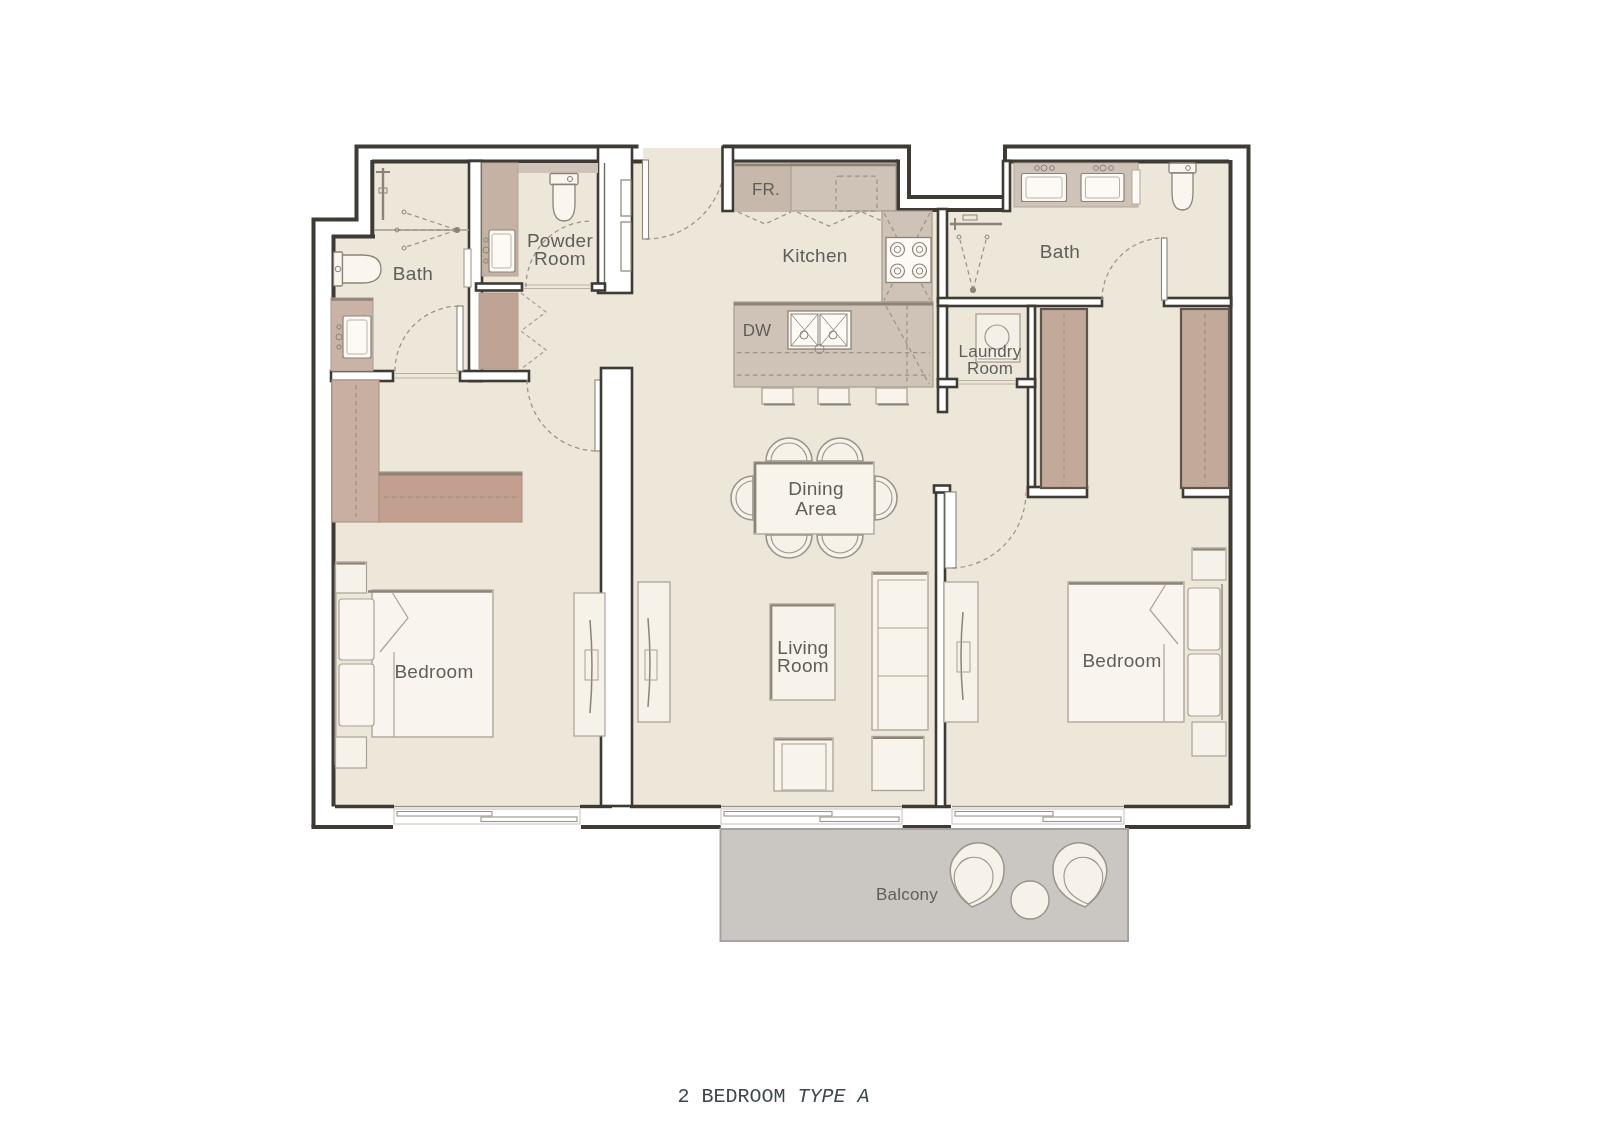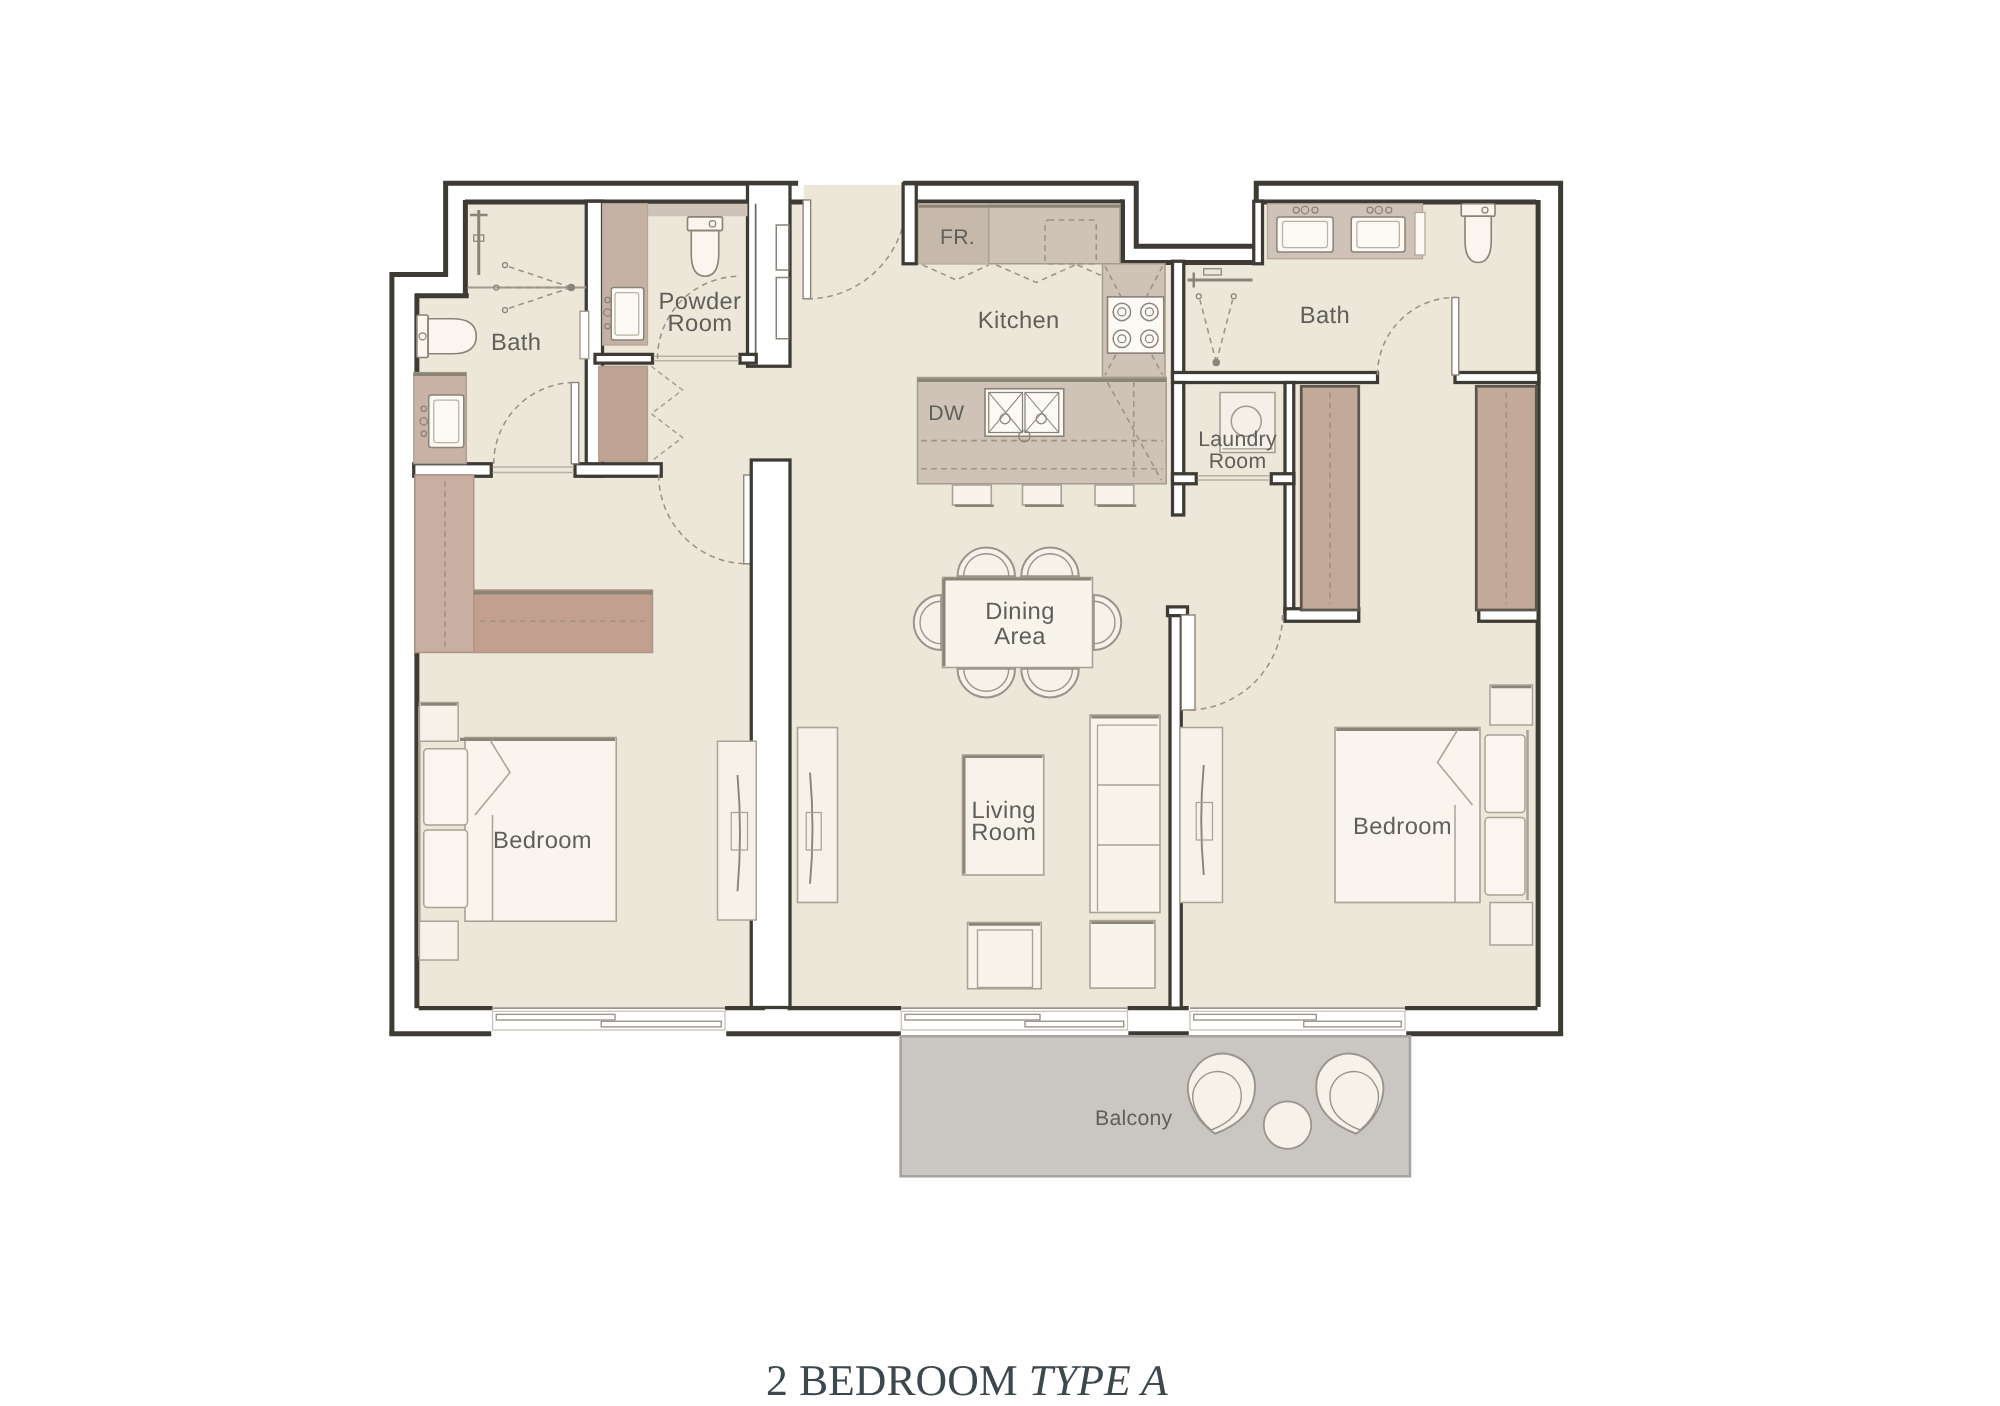--- a/index.html
+++ b/index.html
@@ -467,14 +467,14 @@
 <text class="rl" x="803" y="672" text-anchor="middle">Room</text>
 
 <text class="rl" x="434" y="678" text-anchor="middle">Bedroom</text>
 
 <text class="rl" x="1122" y="667" text-anchor="middle">Bedroom</text>
 
 <text class="sl" x="907" y="900" text-anchor="middle" fill="#6E6E68">Balcony</text>
 
 </svg>
 
-<div style="position:absolute;left:0;top:1087px;width:1547px;line-height:1;text-align:center;font-family:Liberation Serif, serif;font-size:35px;color:#3D484D;">2 BEDROOM <i>TYPE A</i></div>
+<div style="position:absolute;left:0;top:1087px;width:1547px;line-height:1;text-align:center;font-family:Liberation Mono, monospace;font-size:20px;color:#3D484D;">2 BEDROOM <i>TYPE A</i></div>
 </div>
 
 </body></html>

